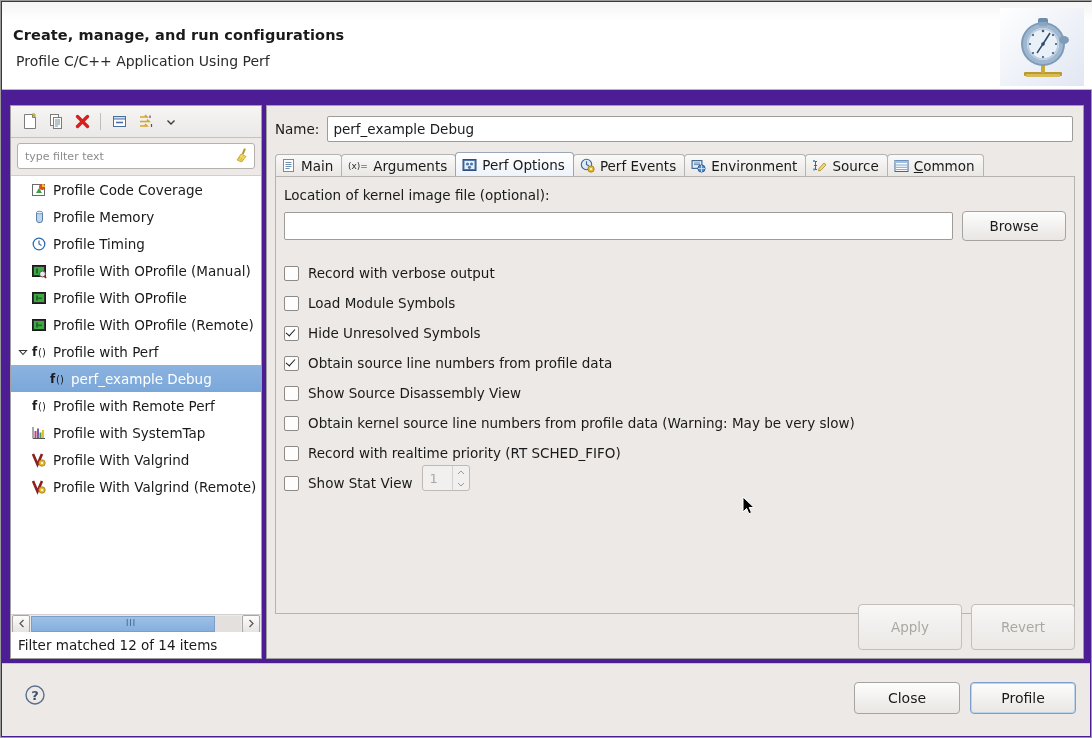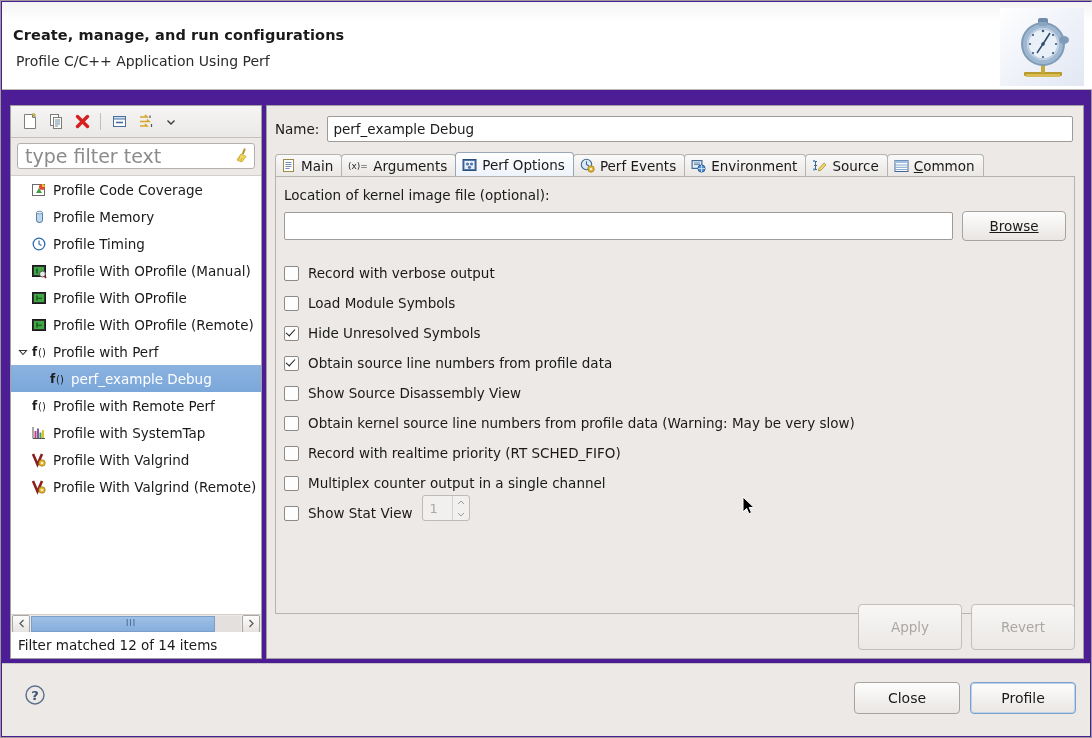--- a/index.html
+++ b/index.html
@@ -70,21 +70,21 @@
   .filter-box {
     position: relative;
     height: 24px;
     background: #fff;
     border: 1px solid #b3b0ad;
     border-radius: 3px;
     display: flex; align-items: center;
   }
   .filter-box input {
     border: 0; outline: 0; background: transparent;
-    font-family: inherit; font-size: 19px; color: #1a1a1a;
+    font-family: inherit; font-size: 11px; color: #1a1a1a;
     padding: 0 34px 0 7px; width: 100%; height: 100%;
     box-sizing: border-box;
   }
   .filter-box input::placeholder { color: #8b8b8b; }
   .broom { position: absolute; right: 4px; top: 3px; }
   .tree {
     position: relative;
     background: #ffffff;
     height: 430px;
     overflow: hidden;
@@ -208,21 +208,20 @@
     font-family: inherit; font-size: 13.5px; padding: 0 5px;
     outline: none; box-sizing: border-box;
   }
   .browse-btn {
     margin-left: 9px;
     width: 104px; height: 30px;
     background: linear-gradient(to bottom, #fdfdfd 0%, #e9e6e3 100%);
     border: 1px solid #a6a3a0; border-radius: 4px;
     font-family: inherit; font-size: 13.5px; color: #1a1a1a;
     cursor: default;
-    text-decoration: underline;
   }
   .checks { position: absolute; left: 8px; top: 74px; right: 8px; }
   .chk-row {
     display: flex; align-items: flex-end;
     height: 30px;
     font-size: 13.5px; color: #1a1a1a;
   }
   .cbox {
     width: 13px; height: 13px;
     background: #fdfdfd;
@@ -701,24 +700,20 @@
         <div class="chk-row">
           <span class="cbox"></span>
           <span>Obtain kernel source line numbers from profile data (Warning: May be very slow)</span>
         </div>
         <div class="chk-row">
           <span class="cbox"></span>
           <span>Record with realtime priority (RT SCHED_FIFO)</span>
         </div>
         <div class="chk-row">
           <span class="cbox"></span>
-          <span>Multiplex counter output in a single channel</span>
-        </div>
-        <div class="chk-row">
-          <span class="cbox"></span>
           <span>Show Stat View</span>
           <span class="spinner">
             <span class="sval">1</span>
             <span class="sbtns">
               <div>
                 <svg width="8" height="5" viewBox="0 0 8 5">
                     <path d="M1 4l3-3 3 3" fill="none" stroke="#9b9895" stroke-width="1"></path>
                   </svg>
               </div>
               <div>

